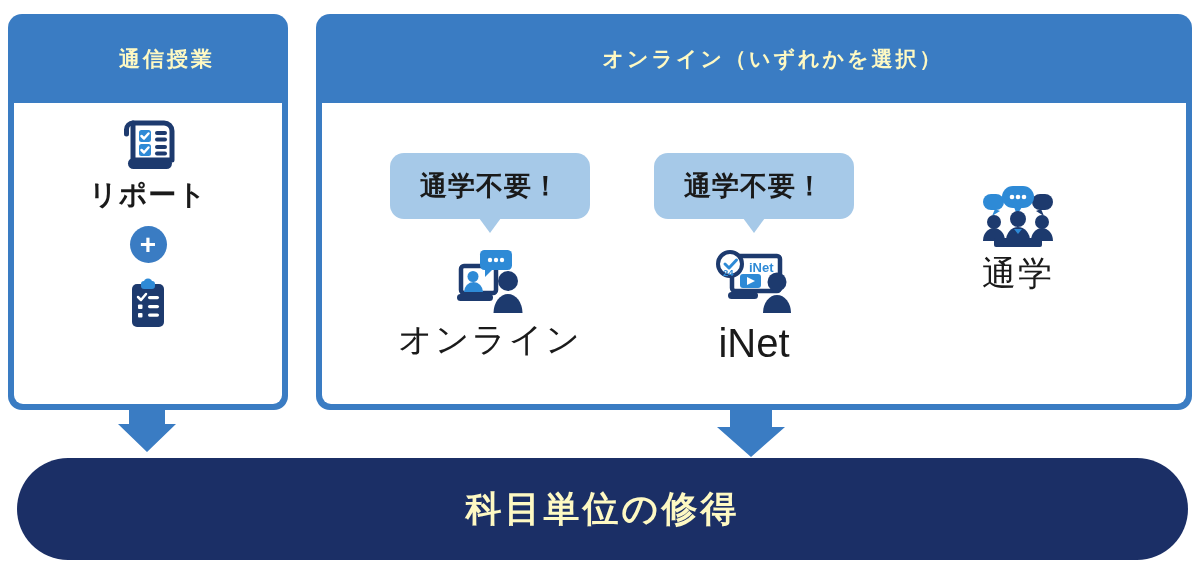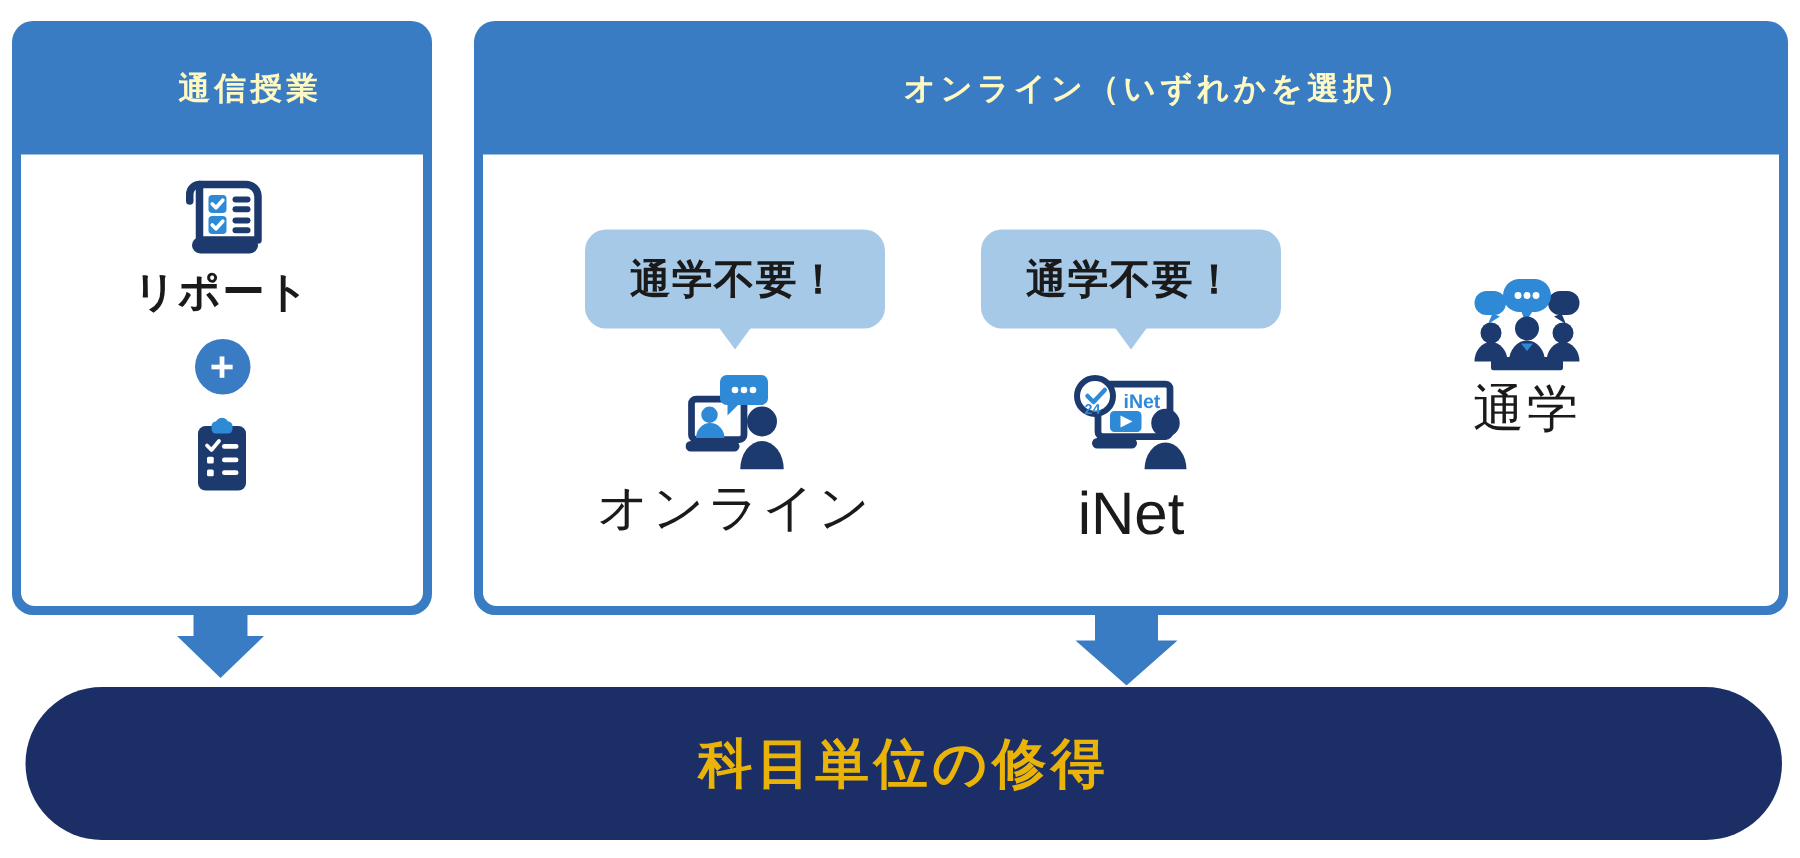--- a/index.html
+++ b/index.html
@@ -61,21 +61,21 @@
   
   .arrow{position:absolute;line-height:0;}
   .arrow-left{left:118px;top:407px;}
   .arrow-right{left:717px;top:407px;}
 
   
   .result{
     position:absolute;left:17px;top:458px;width:1171px;height:102px;
     background:var(--pill-navy);border-radius:51px;
     display:flex;align-items:center;justify-content:center;
-    color:#eab308;font-size:36px;font-weight:bold;letter-spacing:3px;white-space:nowrap;
+    color:#fef9c3;font-size:36px;font-weight:bold;letter-spacing:3px;white-space:nowrap;
   }
 
   
   .f-navy{fill:var(--navy);} .f-accent{fill:var(--accent);} .f-white{fill:#fff;}
   .f-blue{fill:var(--blue);} .s-navy{stroke:var(--navy);} .s-accent{stroke:var(--accent);}
   svg{display:block;}
   svg text{font-family:"Liberation Sans","DejaVu Sans",sans-serif;}
 </style>
 </head>
 <body>

